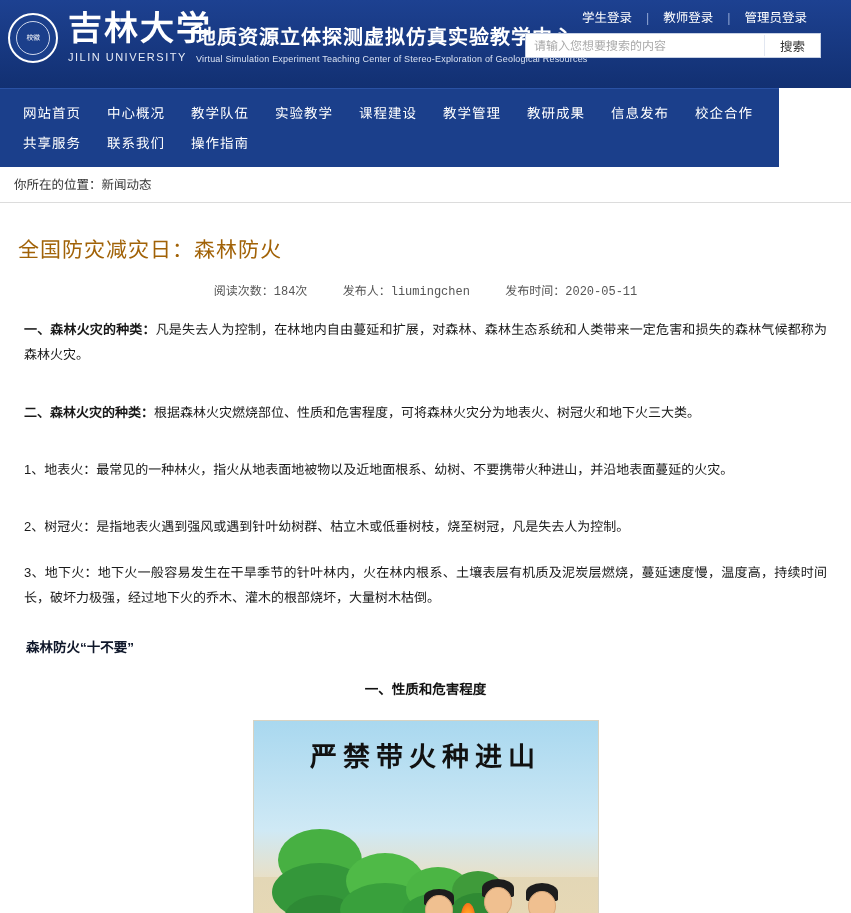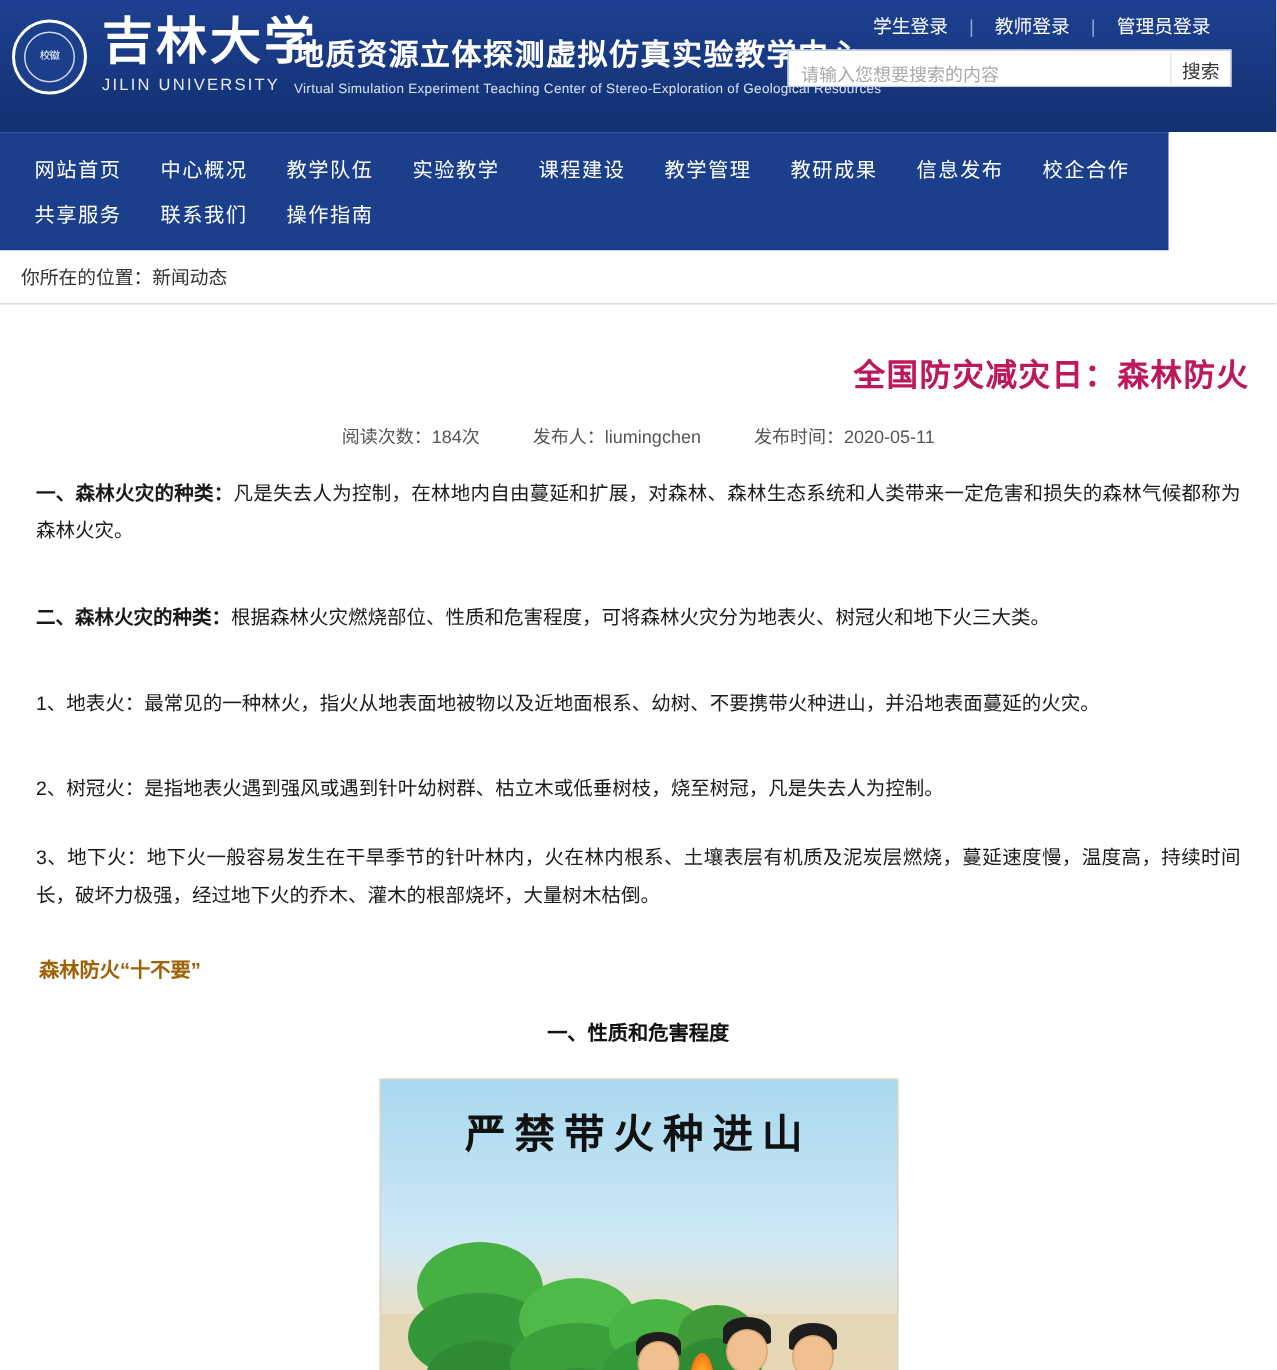--- a/index.html
+++ b/index.html
@@ -96,34 +96,34 @@
   .top-links .sep {
     color: #8fa5d3;
   }
   .search-box {
     position: absolute;
     right: 30px; top: 33px;
     width: 296px; height: 25px;
     background: #ffffff;
     border: 1px solid #c6d0e4;
     display: flex;
-    align-items: flex-end;
+    align-items: center;
   }
   .search-box input {
     flex: 1;
     border: none;
     outline: none;
     padding: 0 8px;
     font-size: 12px;
     color: #555;
     font-family: "Liberation Sans", sans-serif;
   }
   .search-box input::placeholder { color: #aaa; }
   .search-btn {
-    width: 40px;
+    width: 56px;
     border: none;
     background: #ffffff;
     border-left: 1px solid #e2e7f1;
     font-size: 12.5px;
     color: #333;
     cursor: pointer;
     font-family: "Liberation Sans", sans-serif;
   }
 
   
@@ -159,53 +159,53 @@
     border-bottom: 1px solid #dcdcdc;
     background: #fff;
   }
 
   
   .article {
     width: 851px;
     padding: 22px 18px 0 18px;
   }
   .art-title {
-    text-align: right;
+    text-align: left;
     font-family: "Liberation Serif", serif;
     font-size: 21px;
-    color: #be185d;
-    font-weight: bold;
+    color: #a16207;
+    font-weight: normal;
     margin: 8px 0 0 0;
     letter-spacing: 1px;
   }
   .art-meta {
     text-align: center;
     font-size: 12px;
     color: #555;
     margin-top: 18px;
     margin-bottom: 18px;
   }
-  .art-meta span { margin: 16px 16px; }
+  .art-meta span { margin: 16px 16px; font-family: Liberation Mono, monospace; }
 
   .para {
     font-size: 13px;
     color: #1a1a1a;
     line-height: 1.95;
     margin: 0 0 14px 0;
     text-align: justify;
     padding: 0 6px;
   }
   .para b { font-weight: bold; }
   .para.bold-lead { margin-bottom: 12px; }
   .para.spaced { margin-bottom: 20px; margin-top: 32px; }
 
   .section-head {
     font-size: 13.5px;
     font-weight: bold;
-    color: #a16207;
+    color: #0f172a;
     margin: 26px 0 22px 2px;
     padding: 0 6px;
   }
   .sub-head {
     text-align: center;
     font-size: 13.5px;
     font-weight: bold;
     color: #111;
     margin: 10px 0 22px 0;
   }

